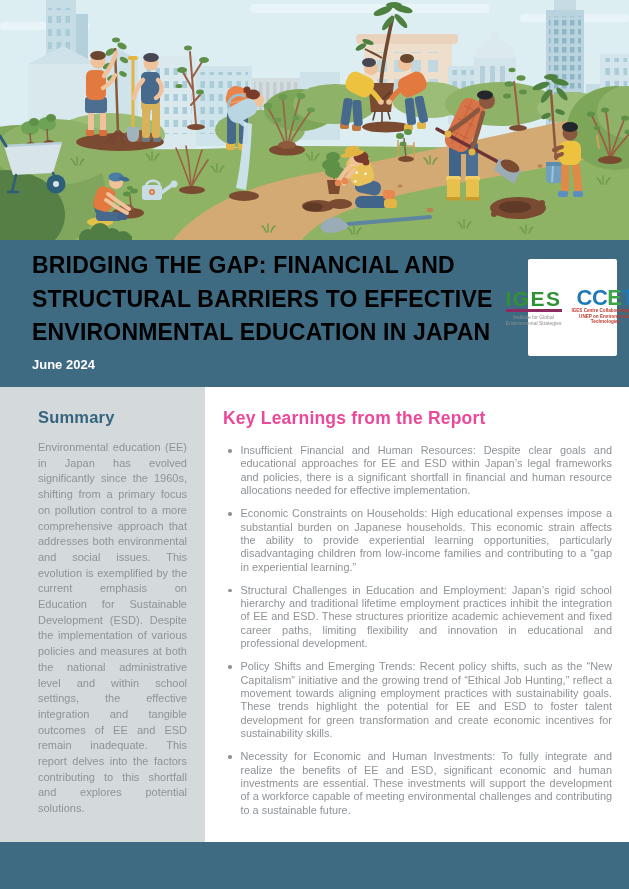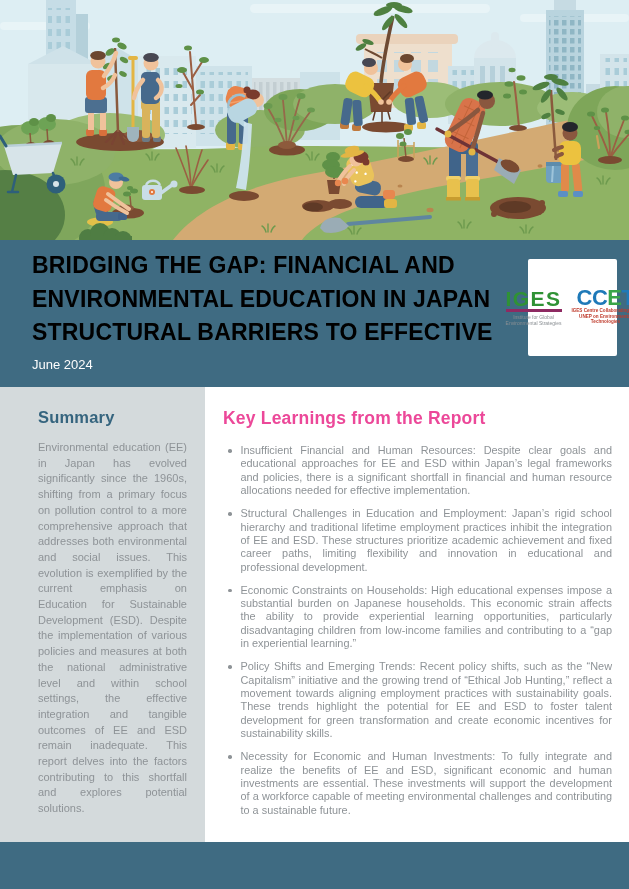--- a/index.html
+++ b/index.html
@@ -4,21 +4,21 @@
 <style>
   html,body{margin:0;padding:0;background:#ffffff;}
   .page{position:relative;width:629px;height:889px;background:#ffffff;overflow:hidden;
         font-family:"Liberation Sans",sans-serif;}
   
   .illustration{position:absolute;top:0;left:0;width:629px;height:240px;}
   
   .banner{position:absolute;top:240px;left:0;width:629px;height:147px;background:#3f6b82;}
   .banner-text{position:absolute;left:32px;top:9px;width:480px;}
   .title-line{color:#000000;font-weight:bold;font-size:23px;line-height:33.5px;letter-spacing:.2px;}
-  .date{color:#fdfdfd;font-weight:normal;font-size:13px;margin-top:7px;}
+  .date{color:#fdfdfd;font-weight:bold;font-size:13px;margin-top:7px;}
   .logo-box{position:absolute;right:12px;top:19px;width:89px;height:97px;background:#ffffff;
             border-radius:2px;display:flex;flex-direction:row;align-items:center;
             justify-content:center;gap:6px;}
   .iges-logo{text-align:center;}
   .iges-text{color:#2f9235;font-size:21px;font-weight:bold;letter-spacing:1.5px;line-height:19px;}
   .iges-rule{width:56px;height:2.5px;background:#8e2a62;margin:1px auto 2px;}
   .iges-sub{color:#8a8f93;font-size:5px;line-height:6px;width:60px;text-align:center;}
   .ccet-logo{text-align:center;}
   .ccet-text{font-size:22px;font-weight:bold;line-height:16px;color:#1e79b8;letter-spacing:-.5px;}
   .ccet-e{color:#3aa648;}
@@ -501,22 +501,22 @@
           <circle cx="123" cy="240" r="9"></circle>
       <rect x="82" y="236" width="50" height="6"></rect>
     </g>
   </svg>
   </div>
 
   <header class="banner">
     <div class="banner-text">
       <h1 style="margin:0;">
           <div class="title-line">BRIDGING THE GAP: FINANCIAL AND</div>
+          <div class="title-line">STRUCTURAL BARRIERS TO EFFECTIVE</div>
           <div class="title-line">ENVIRONMENTAL EDUCATION IN JAPAN</div>
-          <div class="title-line">STRUCTURAL BARRIERS TO EFFECTIVE</div>
         </h1>
       <div class="date">June 2024</div>
     </div>
     <div class="logo-box">
       <div class="iges-logo">
         <div class="iges-text">IGES</div>
         <div class="iges-rule"></div>
         <div class="iges-sub">Institute for Global Environmental Strategies</div>
       </div>
       <div class="ccet-logo">
@@ -533,25 +533,25 @@
     </aside>
     <section class="key-learnings">
       <h2>Key Learnings from the Report</h2>
       <ul>
           <li>
           <span class="bullet"></span>
           <span class="li-text">Insufficient Financial and Human Resources: Despite clear goals and educational approaches for EE and ESD within Japan’s legal frameworks and policies, there is a significant shortfall in financial and human resource allocations needed for effective implementation.</span>
         </li>
           <li>
           <span class="bullet"></span>
-          <span class="li-text">Structural Challenges in Education and Employment: Japan’s rigid school hierarchy and traditional lifetime employment practices inhibit the integration of EE and ESD. These structures prioritize academic achievement and fixed career paths, limiting flexibility and innovation in educational and professional development.</span>
+          <span class="li-text">Economic Constraints on Households: High educational expenses impose a substantial burden on Japanese households. This economic strain affects the ability to provide experiential learning opportunities, particularly disadvantaging children from low-income families and contributing to a “gap in experiential learning.”</span>
         </li>
           <li>
           <span class="bullet"></span>
-          <span class="li-text">Economic Constraints on Households: High educational expenses impose a substantial burden on Japanese households. This economic strain affects the ability to provide experiential learning opportunities, particularly disadvantaging children from low-income families and contributing to a “gap in experiential learning.”</span>
+          <span class="li-text">Structural Challenges in Education and Employment: Japan’s rigid school hierarchy and traditional lifetime employment practices inhibit the integration of EE and ESD. These structures prioritize academic achievement and fixed career paths, limiting flexibility and innovation in educational and professional development.</span>
         </li>
           <li>
           <span class="bullet"></span>
           <span class="li-text">Policy Shifts and Emerging Trends: Recent policy shifts, such as the “New Capitalism” initiative and the growing trend of “Ethical Job Hunting,” reflect a movement towards aligning employment practices with sustainability goals. These trends highlight the potential for EE and ESD to foster talent development for green transformation and create economic incentives for sustainability skills.</span>
         </li>
           <li>
           <span class="bullet"></span>
           <span class="li-text">Necessity for Economic and Human Investments: To fully integrate and realize the benefits of EE and ESD, significant economic and human investments are essential. These investments will support the development of a workforce capable of meeting environmental challenges and contributing to a sustainable future.</span>
         </li>
         </ul>

